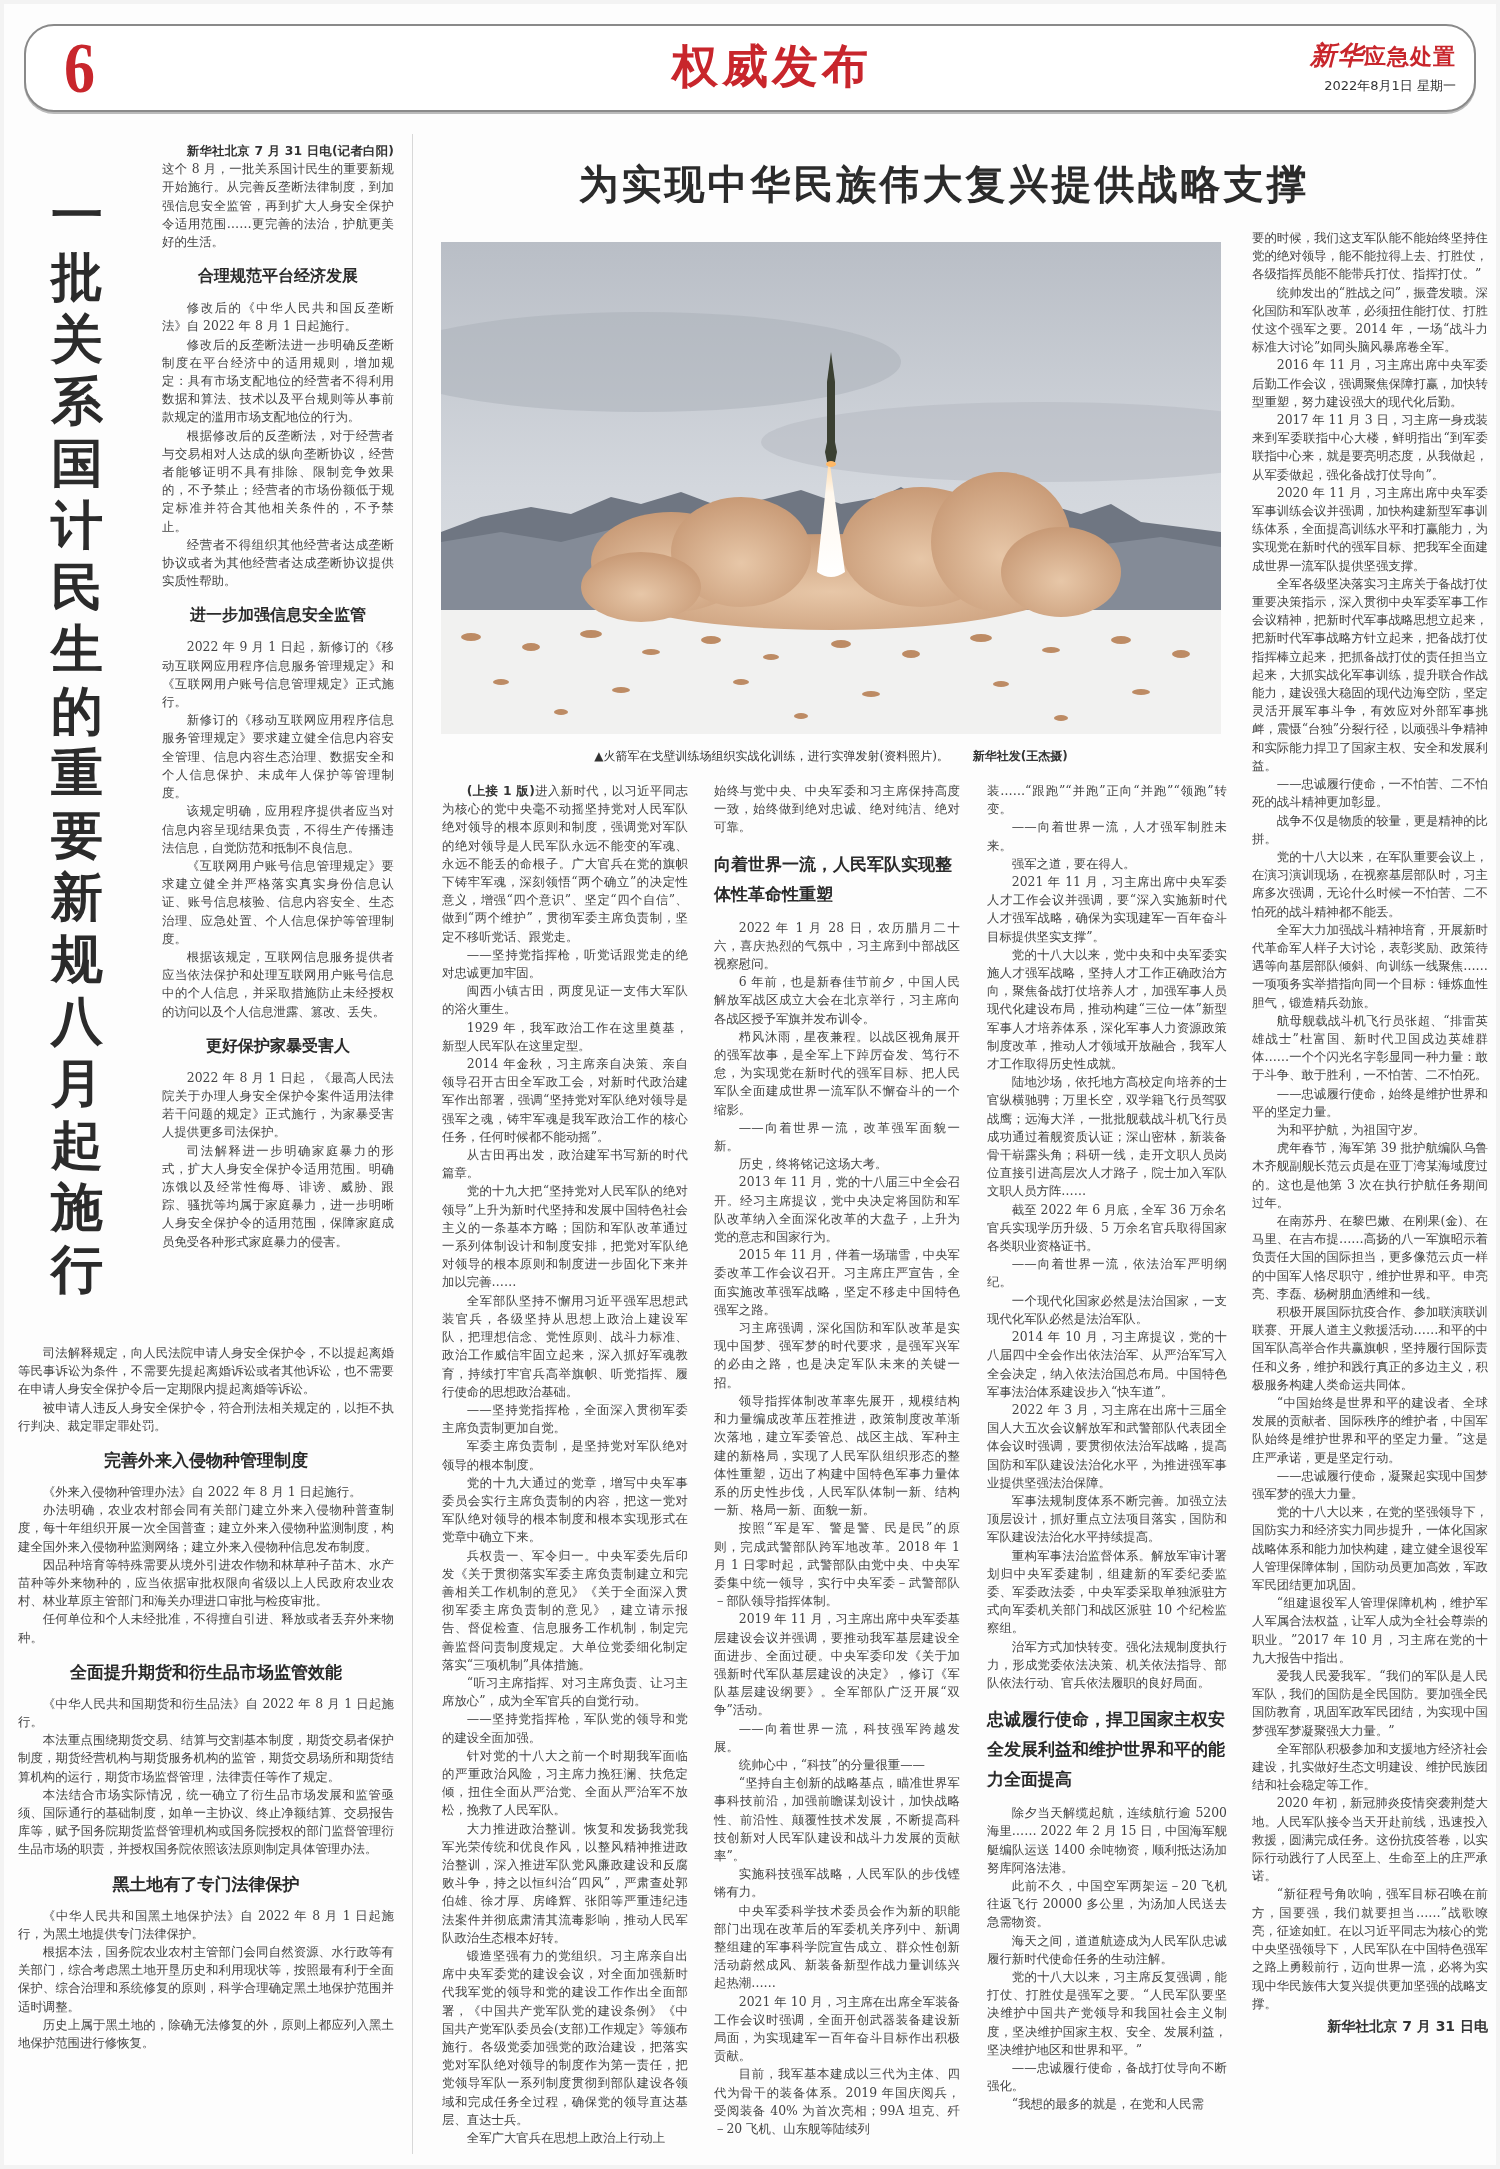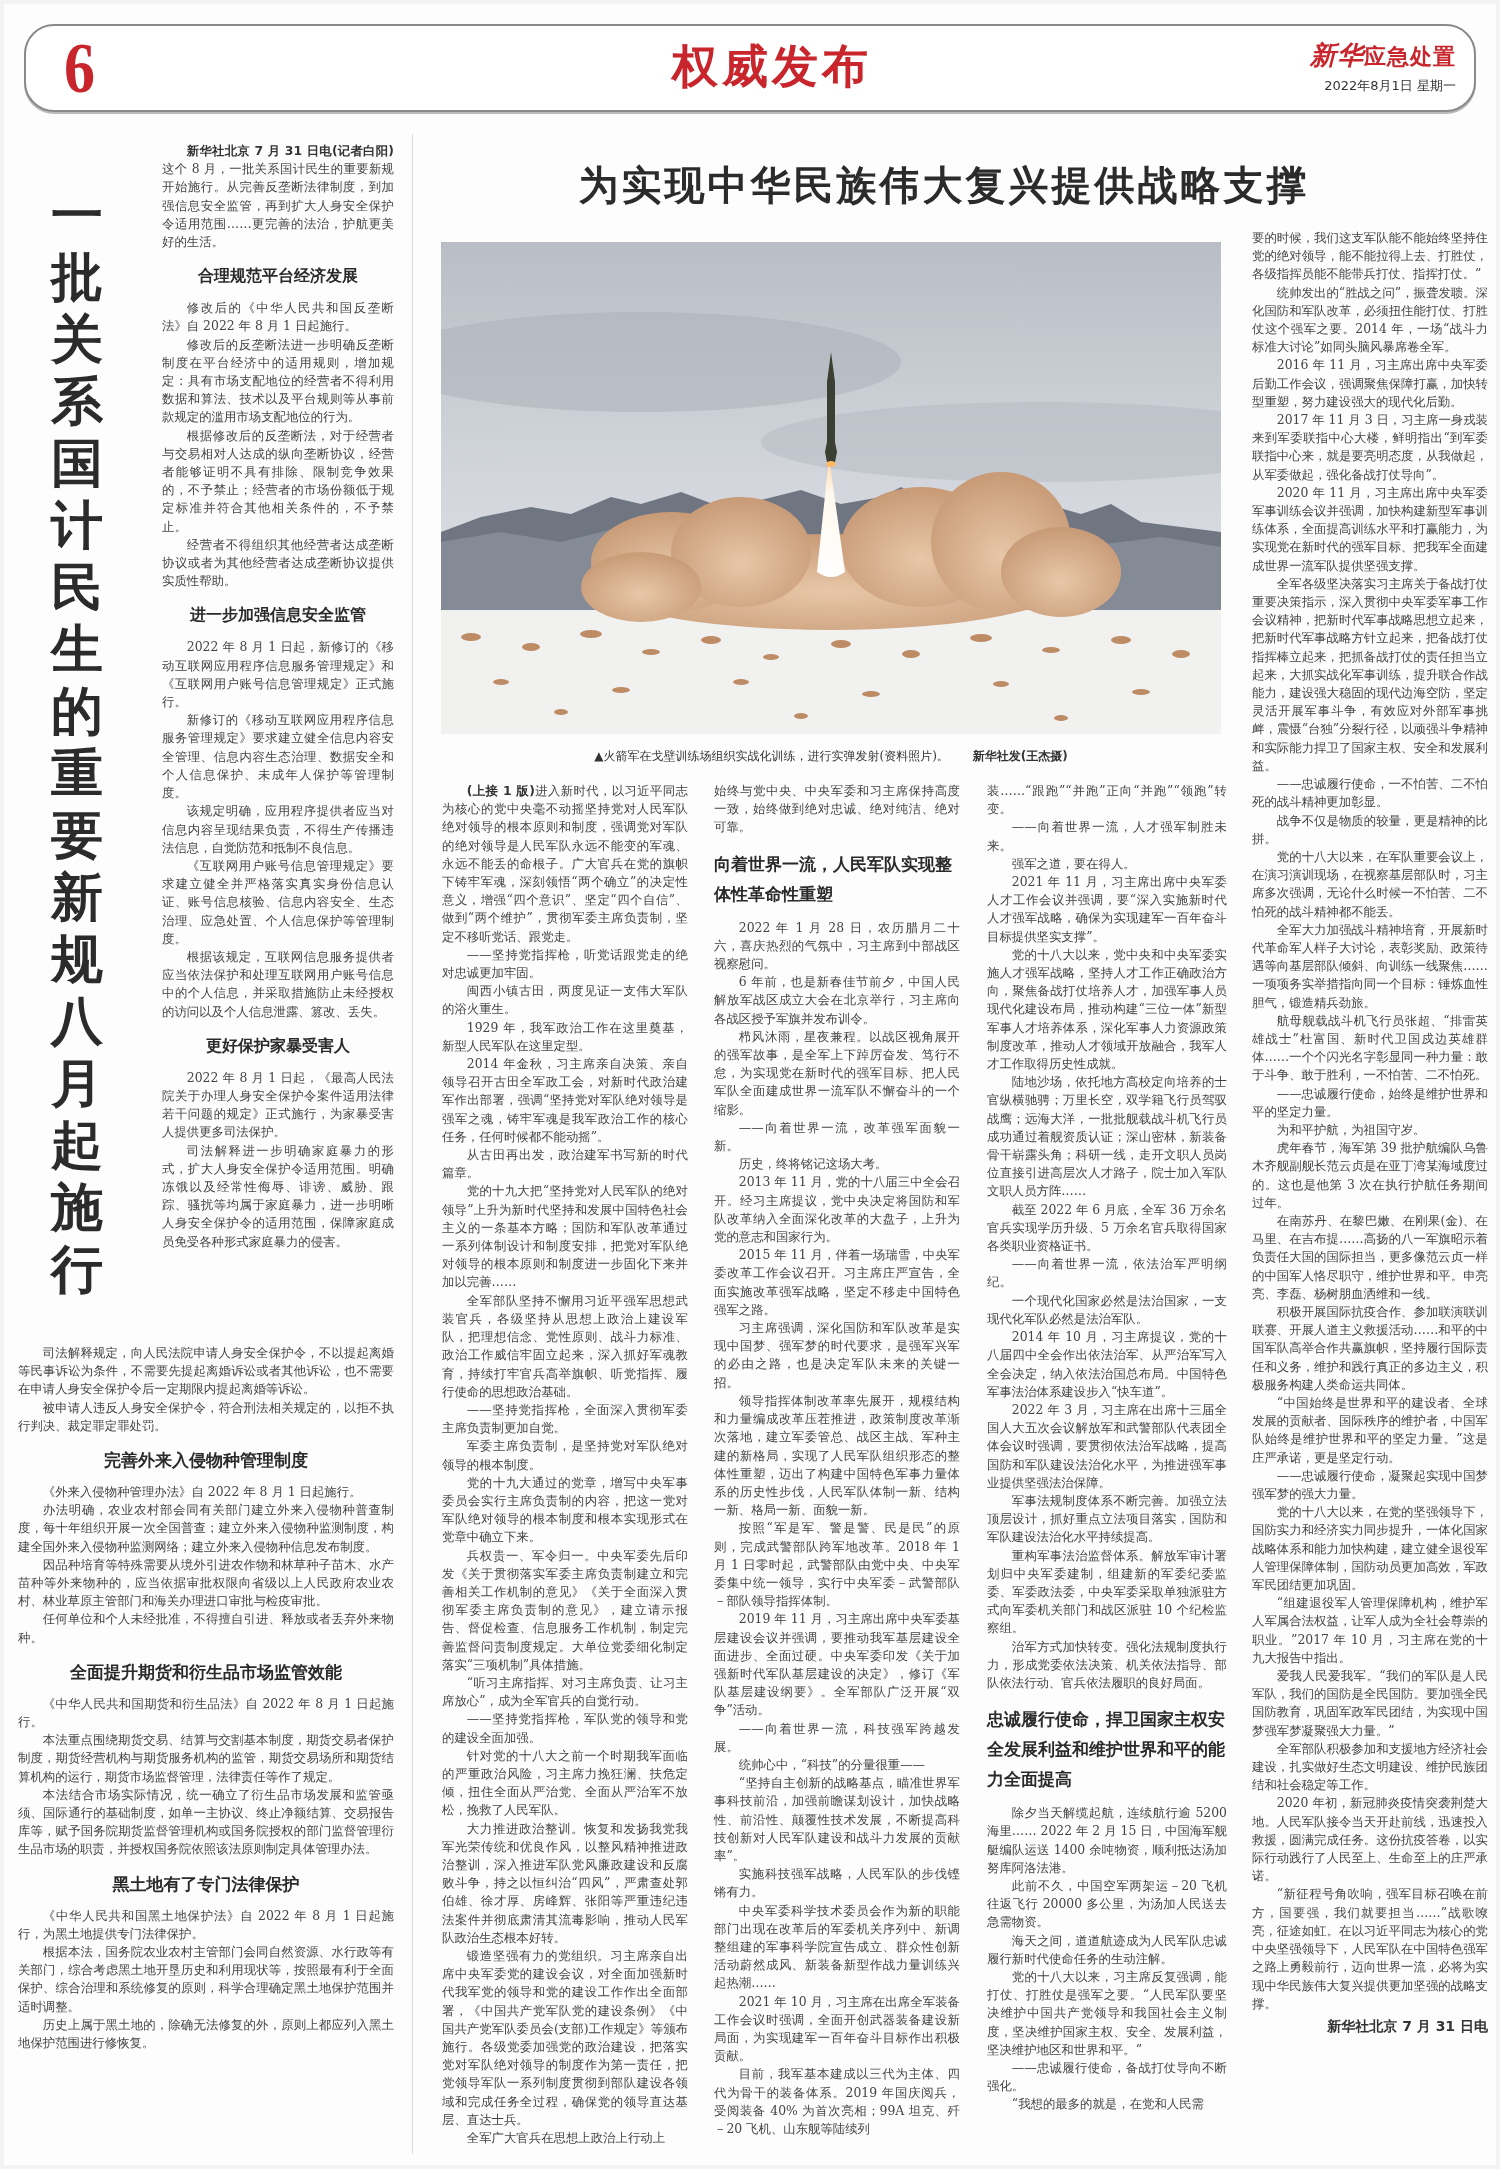--- a/index.html
+++ b/index.html
@@ -31,21 +31,21 @@
   .col p.noind { text-indent: 0; }
   .col h3 { font-family: "DejaVu Sans", sans-serif; font-weight: bold; color: #2a2a2a; font-size: 16px;
     line-height: 22px; text-align: center; margin: 14px 0 12px; }
   .col h3.big { font-size: 17px; }
   .col h3.left { text-align: left; line-height: 30px; margin: 12px 0 10px; }
   .col .lead { font-family: "DejaVu Sans", sans-serif; font-weight: bold; color: #333; }
   .dateline { font-family: "DejaVu Sans", sans-serif; font-weight: bold; color: #333; text-align: right; font-size: 14px; margin-top: 4px; }
 
   
   .main-title { position: absolute; left: 430px; top: 155px; width: 1020px; text-align: center;
-    font-family: Liberation Sans, sans-serif; font-size: 40px; font-weight: bold; color: #2b2b2b; letter-spacing: 3px; line-height: 52px; }
+    font-family: Liberation Serif, serif; font-size: 40px; font-weight: bold; color: #2b2b2b; letter-spacing: 3px; line-height: 52px; }
 
   .photo { position: absolute; left: 437px; top: 238px; width: 780px; height: 492px; overflow: hidden; background: #c9ccd1; }
   .photo svg { display: block; }
   .caption { position: absolute; left: 437px; top: 744px; width: 780px; text-align: center;
     font-size: 12px; color: #333; }
   .caption .credit { font-family: "DejaVu Sans", sans-serif; font-weight: bold; margin-left: 24px; }
   .divider-v { position: absolute; width: 1px; background: #d8d8d8; }
 </style>
 </head>
 <body>
@@ -86,21 +86,21 @@
 
   <div class="col" id="left-col" style="left:158px; top:138px; width:232px;">
     <p><span class="lead">新华社北京 7 月 31 日电(记者白阳)</span><span>这个 8 月，一批关系国计民生的重要新规开始施行。从完善反垄断法律制度，到加强信息安全监管，再到扩大人身安全保护令适用范围……更完善的法治，护航更美好的生活。</span></p>
     <div id="left-sections">
         <h3>合理规范平台经济发展</h3>
         <p>修改后的《中华人民共和国反垄断法》自 2022 年 8 月 1 日起施行。</p>
         <p>修改后的反垄断法进一步明确反垄断制度在平台经济中的适用规则，增加规定：具有市场支配地位的经营者不得利用数据和算法、技术以及平台规则等从事前款规定的滥用市场支配地位的行为。</p>
         <p>根据修改后的反垄断法，对于经营者与交易相对人达成的纵向垄断协议，经营者能够证明不具有排除、限制竞争效果的，不予禁止；经营者的市场份额低于规定标准并符合其他相关条件的，不予禁止。</p>
         <p>经营者不得组织其他经营者达成垄断协议或者为其他经营者达成垄断协议提供实质性帮助。</p>
         <h3>进一步加强信息安全监管</h3>
-        <p>2022 年 8 月 1 日起，新修订的《移动互联网应用程序信息服务管理规定》和《互联网用户账号信息管理规定》正式施行。</p>
+        <p>2022 年 9 月 1 日起，新修订的《移动互联网应用程序信息服务管理规定》和《互联网用户账号信息管理规定》正式施行。</p>
         <p>新修订的《移动互联网应用程序信息服务管理规定》要求建立健全信息内容安全管理、信息内容生态治理、数据安全和个人信息保护、未成年人保护等管理制度。</p>
         <p>该规定明确，应用程序提供者应当对信息内容呈现结果负责，不得生产传播违法信息，自觉防范和抵制不良信息。</p>
         <p>《互联网用户账号信息管理规定》要求建立健全并严格落实真实身份信息认证、账号信息核验、信息内容安全、生态治理、应急处置、个人信息保护等管理制度。</p>
         <p>根据该规定，互联网信息服务提供者应当依法保护和处理互联网用户账号信息中的个人信息，并采取措施防止未经授权的访问以及个人信息泄露、篡改、丢失。</p>
         <h3>更好保护家暴受害人</h3>
         <p>2022 年 8 月 1 日起，《最高人民法院关于办理人身安全保护令案件适用法律若干问题的规定》正式施行，为家暴受害人提供更多司法保护。</p>
         <p>司法解释进一步明确家庭暴力的形式，扩大人身安全保护令适用范围。明确冻饿以及经常性侮辱、诽谤、威胁、跟踪、骚扰等均属于家庭暴力，进一步明晰人身安全保护令的适用范围，保障家庭成员免受各种形式家庭暴力的侵害。</p>
       </div>
   </div>
 

